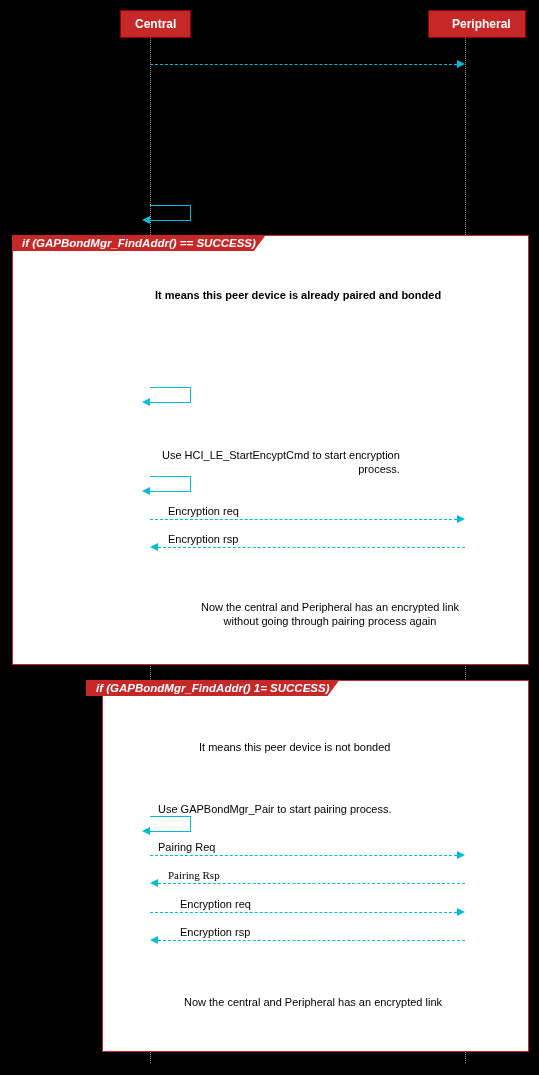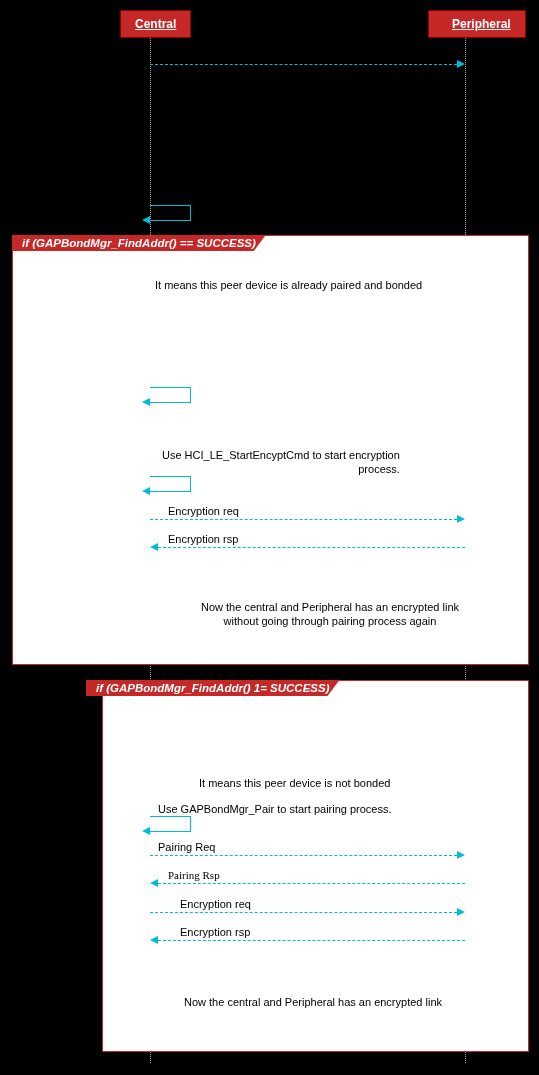--- a/index.html
+++ b/index.html
@@ -16,21 +16,20 @@
     height: 1055px;
   }
   .participant {
     position: absolute;
     background: #c62828;
     color: #fff;
     padding: 6px 14px;
     font-weight: bold;
     font-size: 12px;
     border: 1px solid #8b0000;
-    text-decoration: underline;
   }
   .lifeline {
     position: absolute;
     width: 0;
     border-left: 1px dotted #999;
   }
   .arrow-dashed {
     position: absolute;
     height: 0;
     border-top: 1px dashed #00bcd4;
@@ -113,21 +112,21 @@
   <div class="lifeline" style="left:455px;top:28px;height:1025px;"></div>
 
   <div class="arrow-dashed" style="left:140px;top:54px;width:307px;"></div>
   <div class="arrow-head-right" style="left:447px;top:50px;"></div>
 
   <div class="self-arrow" style="left:140px;top:195px;"></div>
 
   <div class="group-box" style="left:2px;top:225px;width:515px;height:428px;"></div>
   <div class="group-header" style="left:2px;top:225px;">if (GAPBondMgr_FindAddr() == SUCCESS)</div>
 
-  <div class="note-text" style="left:145px;top:268px;width:330px;">It means this peer device is already paired and bonded</div>
+  <div class="note-text" style="left:145px;top:278px;width:330px;font-weight:bold;">It means this peer device is already paired and bonded</div>
 
   <div class="self-arrow" style="left:140px;top:377px;"></div>
 
 
   <div class="note-text" style="left:152px;top:438px;white-space:pre-line;text-align:right;">Use HCI_LE_StartEncyptCmd to start encryption
 process.</div>
   <div class="self-arrow" style="left:140px;top:466px;"></div>
 
   <div class="note-text" style="left:158px;top:494px;">Encryption req</div>
   <div class="arrow-dashed" style="left:140px;top:509px;width:307px;"></div>
@@ -136,21 +135,21 @@
   <div class="note-text" style="left:158px;top:522px;">Encryption rsp</div>
   <div class="arrow-dashed" style="left:148px;top:537px;width:307px;"></div>
   <div class="arrow-head-left" style="left:140px;top:533px;"></div>
 
   <div class="note-text" style="left:165px;top:590px;width:310px;text-align:center;white-space:pre-line;">Now the central and Peripheral has an encrypted link
 without going through pairing process again</div>
 
   <div class="group-box" style="left:92px;top:670px;width:425px;height:370px;"></div>
   <div class="group-header" style="left:76px;top:670px;">if (GAPBondMgr_FindAddr() 1= SUCCESS)</div>
 
-  <div class="note-text" style="left:189px;top:730px;margin-top:36px;">It means this peer device is not bonded</div>
+  <div class="note-text" style="left:189px;top:730px;">It means this peer device is not bonded</div>
 
   <div class="note-text" style="left:148px;top:792px;">Use GAPBondMgr_Pair to start pairing process.</div>
   <div class="self-arrow" style="left:140px;top:806px;"></div>
 
   <div class="note-text" style="left:148px;top:830px;">Pairing Req</div>
   <div class="arrow-dashed" style="left:140px;top:845px;width:307px;"></div>
   <div class="arrow-head-right" style="left:447px;top:841px;"></div>
 
   <div class="note-text" style="left:158px;top:858px;font-family:Liberation Serif, serif;">Pairing Rsp</div>
   <div class="arrow-dashed" style="left:148px;top:873px;width:307px;"></div>

